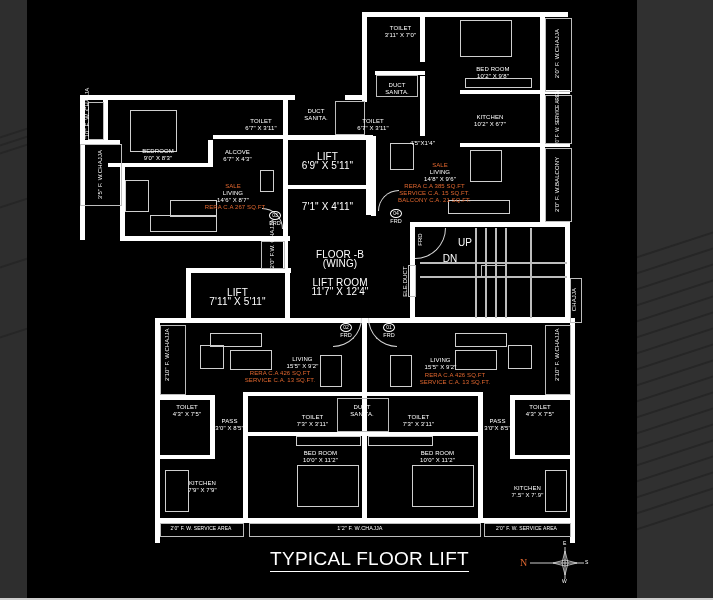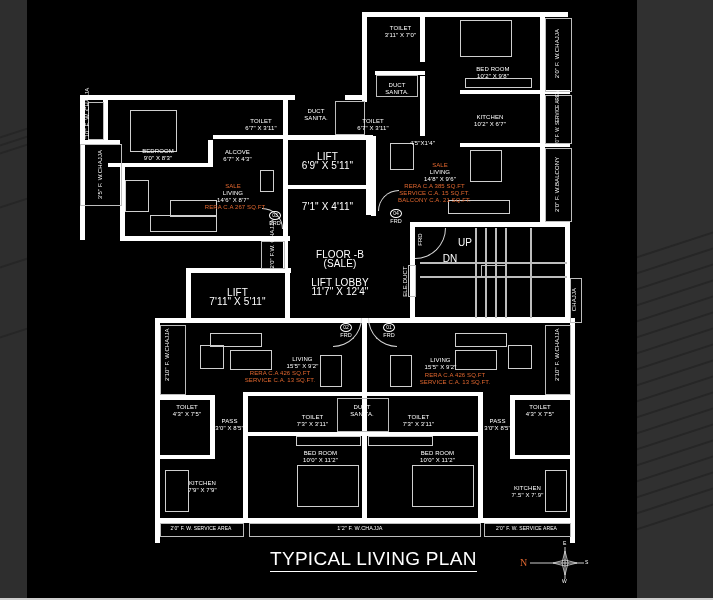--- a/index.html
+++ b/index.html
@@ -197,22 +197,22 @@
 <div class="frd" style="left:385px;top:209px;width:22px"><span class="num">04</span><br><span>FRD</span></div>
 <div class="lbl rot" style="left:530px;top:50px;width:55px">2'0" F. W.CHAJJA</div>
 <div class="lbl rot" style="left:522px;top:115px;width:70px;font-size:4.5px">2'0" F. W. SERVICE AREA</div>
 <div class="lbl rot" style="left:530px;top:181px;width:55px">2'0" F. W.BALCONY</div>
 
 <div class="lbl" style="left:295px;top:108px;width:42px"><span>DUCT</span><br><span>SANITA.</span></div>
 <div class="lbl" style="left:348px;top:118px;width:50px"><span>TOILET</span><br><span>6'7" X 3'11"</span></div>
 <div class="lbl big" style="left:290px;top:152px;width:75px"><span>LIFT</span><br><span>6'9" X 5'11"</span></div>
 <div class="lbl big" style="left:290px;top:202px;width:75px">7'1" X 4'11"</div>
 <div class="lbl rot" style="left:255px;top:248px;width:34px">2'0" F.W. CHAJJA</div>
-<div class="lbl big" style="left:300px;top:250px;width:80px"><span>FLOOR -B</span><br><span>(SALE)</span></div>
-<div class="lbl big" style="left:300px;top:278px;width:80px"><span>LIFT LOBBY</span><br><span>11'7" X 12'4"</span></div>
+<div class="lbl big" style="left:300px;top:250px;width:80px"><span>FLOOR -B</span><br><span>(WING)</span></div>
+<div class="lbl big" style="left:300px;top:278px;width:80px"><span>LIFT ROOM</span><br><span>11'7" X 12'4"</span></div>
 <div class="lbl rot" style="left:385px;top:278px;width:40px">ELE.DUCT</div>
 <div class="lbl rot" style="left:410px;top:236px;width:20px">FRD</div>
 <div class="lbl big" style="left:455px;top:238px;width:20px">UP</div>
 <div class="lbl big" style="left:440px;top:254px;width:20px">DN</div>
 <div class="lbl rot" style="left:562px;top:296px;width:25px">CHAJJA</div>
 <div class="lbl big" style="left:190px;top:288px;width:95px"><span>LIFT</span><br><span>7'11" X 5'11"</span></div>
 
 <div class="frd" style="left:335px;top:323px;width:22px"><span class="num">02</span><br><span>FRD</span></div>
 <div class="lbl" style="left:280px;top:356px;width:45px"><span>LIVING</span><br><span>15'5" X 9'2"</span></div>
 <div class="lbl or" style="left:240px;top:370px;width:80px"><span>RERA C.A 426 SQ.FT</span><br><span>SERVICE C.A. 13 SQ.FT.</span></div>
@@ -230,21 +230,21 @@
 <div class="lbl" style="left:418px;top:357px;width:45px"><span>LIVING</span><br><span>15'5" X 9'2"</span></div>
 <div class="lbl or" style="left:415px;top:372px;width:80px"><span>RERA C.A 426 SQ.FT</span><br><span>SERVICE C.A. 13 SQ.FT.</span></div>
 <div class="lbl rot" style="left:535px;top:355px;width:45px">2'10" F. W.CHAJJA</div>
 <div class="lbl" style="left:520px;top:404px;width:40px"><span>TOILET</span><br><span>4'3" X 7'5"</span></div>
 <div class="lbl" style="left:480px;top:418px;width:35px"><span>PASS</span><br><span>3'0"X 8'5"</span></div>
 <div class="lbl" style="left:396px;top:414px;width:45px"><span>TOILET</span><br><span>7'3" X 3'11"</span></div>
 <div class="lbl" style="left:410px;top:450px;width:55px"><span>BED ROOM</span><br><span>10'0" X 11'2"</span></div>
 <div class="lbl" style="left:505px;top:485px;width:45px"><span>KITCHEN</span><br><span>7'.5" X 7'.9"</span></div>
 <div class="lbl" style="left:484px;top:525px;width:85px;font-size:5px">2'0" F. W. SERVICE AREA</div>
 
-<div class="title">TYPICAL LIVING PLAN</div>
+<div class="title">TYPICAL FLOOR LIFT</div>
 
 <div class="compass">
   <svg width="70" height="40" viewBox="0 0 70 40">
     <line x1="12" y1="20" x2="66" y2="20" stroke="#ccc" stroke-width="1"></line>
     <line x1="47" y1="4" x2="47" y2="36" stroke="#ccc" stroke-width="1"></line>
     <polygon points="47,8 50,20 47,32 44,20" fill="none" stroke="#ddd" stroke-width="0.8"></polygon>
     <polygon points="35,20 47,17 59,20 47,23" fill="none" stroke="#ddd" stroke-width="0.8"></polygon>
   </svg>
   <span style="position:absolute;left:2px;top:14px;color:#e2672f;font-family:'Liberation Serif',serif;font-size:10px">N</span>
   <span style="position:absolute;left:67px;top:16px;color:#fff;font-size:5px">S</span>

